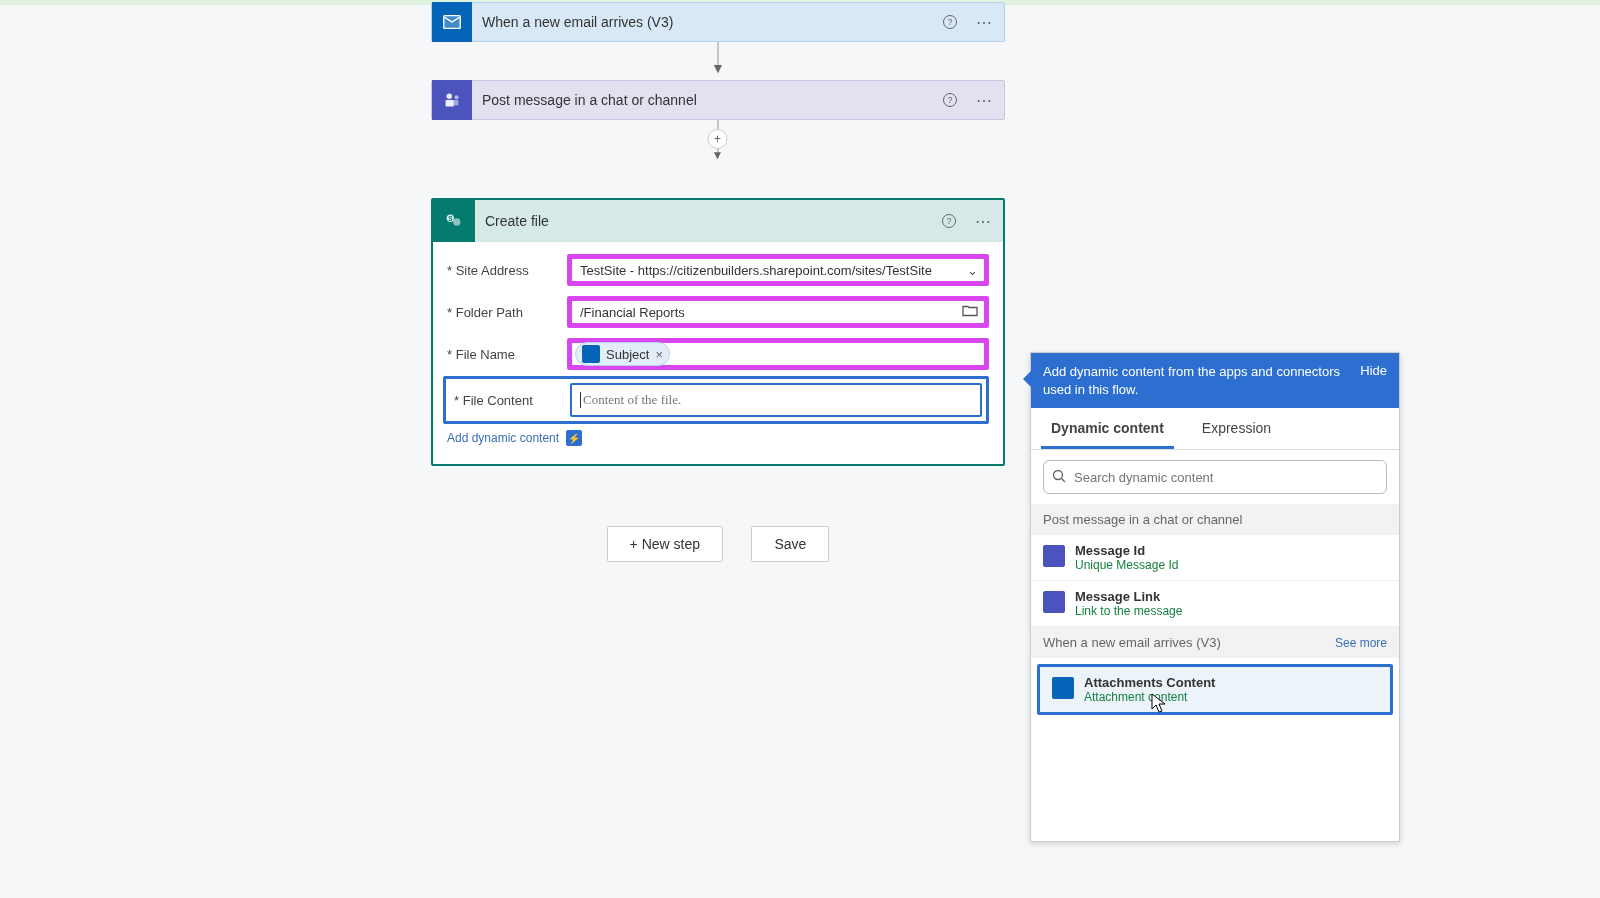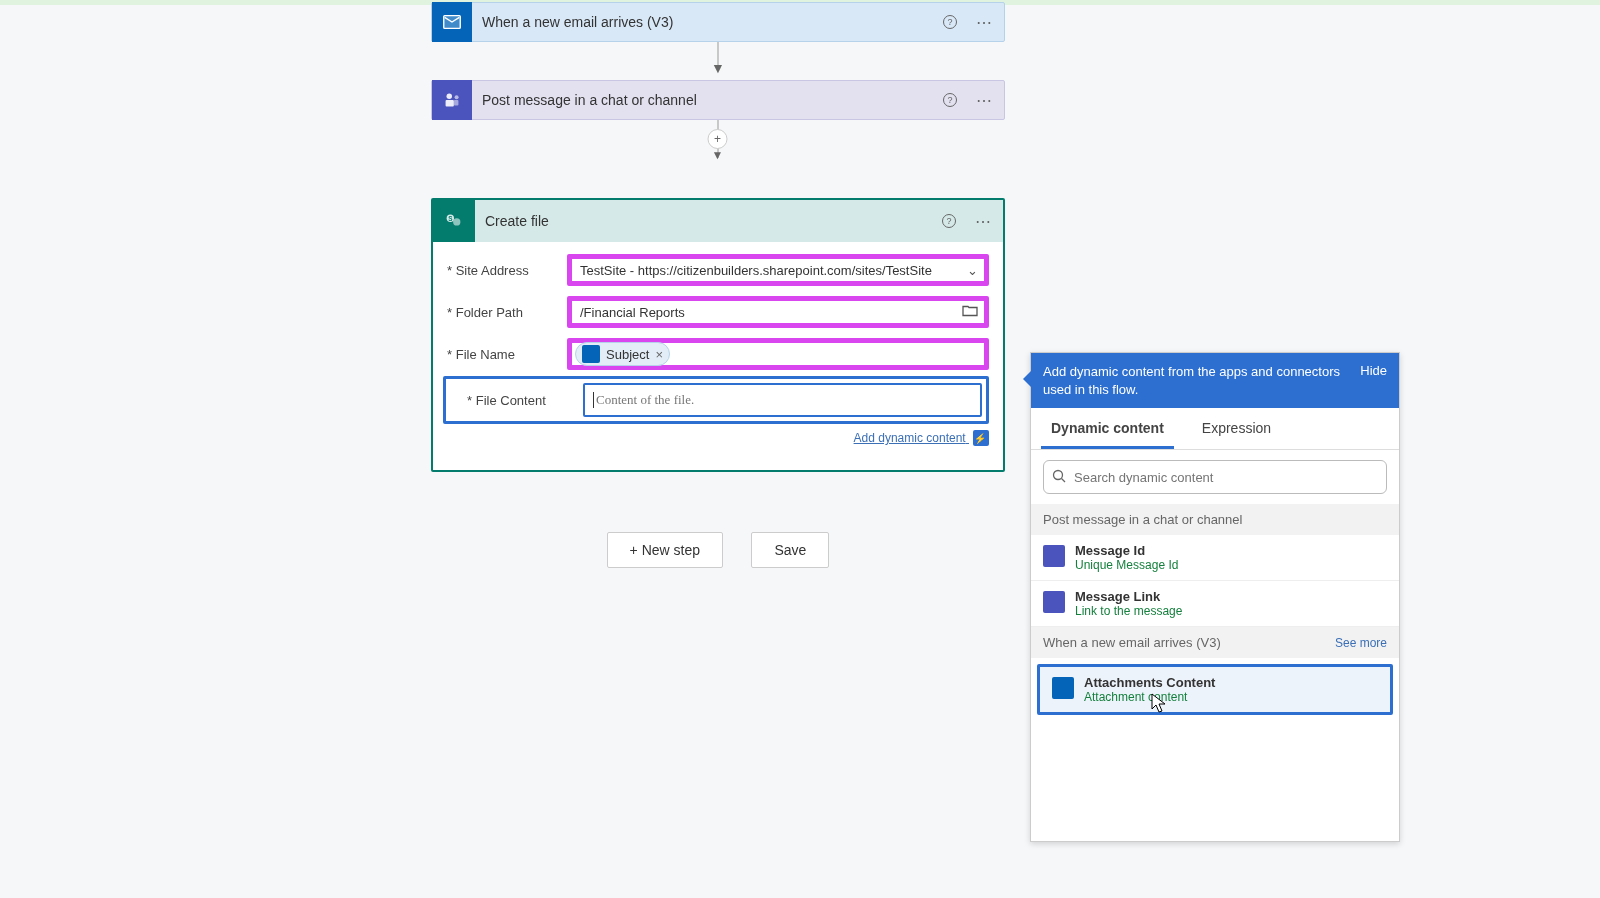--- a/index.html
+++ b/index.html
@@ -39,25 +39,25 @@
 .field-input { flex: 1; border: 5px solid #d946ef; border-radius: 2px; background: #fff; height: 32px; display: flex; align-items: center; padding: 0 8px; font-size: 13px; color: #333; position: relative; }
 .field-input.pad-for-icon { padding-right: 30px; }
 .field-input .trail { position: absolute; right: 6px; top: 50%; transform: translateY(-50%); color: #555; font-size: 13px; cursor: pointer; }
 .field-input.select { cursor: pointer; }
 
 .token { display: inline-flex; align-items: center; background: #e3edf7; border: 1px solid #b6d2ea; border-radius: 12px; padding: 2px 6px; font-size: 13px; color: #333; }
 .token .tk-icon { width: 18px; height: 18px; background: #0364b8; margin-right: 6px; border-radius: 2px; }
 .token .x { margin-left: 6px; color: #666; cursor: pointer; }
 
 .highlight-row { border: 3px solid #2c6fd1; border-radius: 2px; padding: 4px; margin: -4px 0 6px -4px; display: flex; align-items: center; }
-.highlight-row .field-label { width: 116px; margin-left: 17px; }
+.highlight-row .field-label { width: 116px; margin-left: 4px; }
 .highlight-row .field-input { border: 2px solid #2c6fd1; height: 34px; }
 .placeholder { color: #777; border-left: 1px solid #333; padding-left: 2px; font-family: Liberation Serif, serif; }
 
-.add-dyn { text-align: right; font-size: 12px; color: #3b6fb6; margin-top: 2px; margin-bottom: 16px; cursor: pointer; text-decoration: underline; }
+.add-dyn { text-align: left; font-size: 12px; color: #3b6fb6; margin-top: 2px; margin-bottom: 10px; cursor: pointer; }
 .add-dyn .badge { display: inline-flex; width: 16px; height: 16px; background: #2c6fd1; color: #fff; align-items: center; justify-content: center; font-size: 10px; border-radius: 2px; margin-left: 4px; }
 
 .btn-row { text-align: center; margin-top: 60px; }
 .btn { display: inline-block; padding: 9px 22px; border: 1px solid #ccc; background: #fff; font-size: 14px; color: #333; cursor: pointer; border-radius: 2px; }
 .btn + .btn { margin-left: 24px; }
 
 .flyout { position: absolute; left: 1030px; top: 352px; width: 370px; background: #fff; border: 1px solid #ccc; box-shadow: 0 2px 6px rgba(0,0,0,.15); }
 .flyout .tip { position: absolute; left: -8px; top: 18px; width: 0; height: 0; border-top: 8px solid transparent; border-bottom: 8px solid transparent; border-right: 8px solid #2c6fd1; }
 .flyout .blue-head { background: #2c6fd1; color: #fff; padding: 10px 12px; font-size: 13px; display: flex; }
 .blue-head .desc { flex: 1; line-height: 1.35; }

